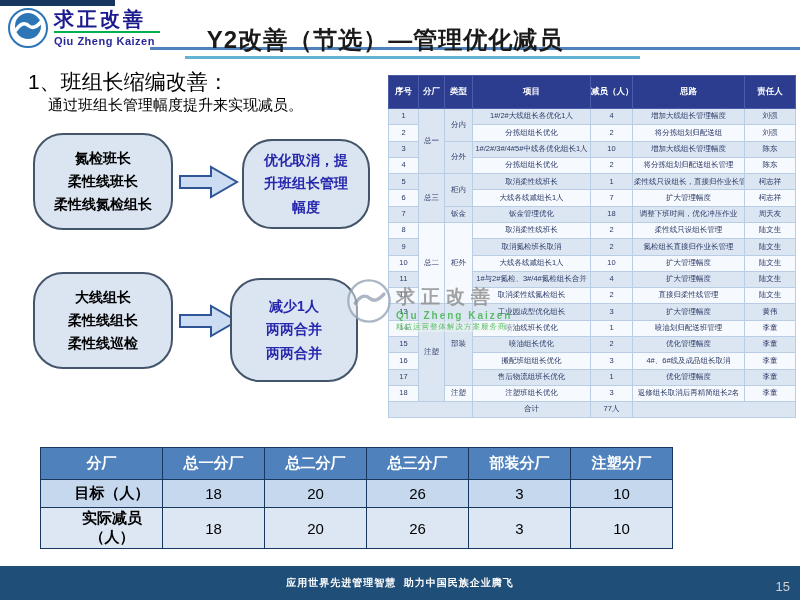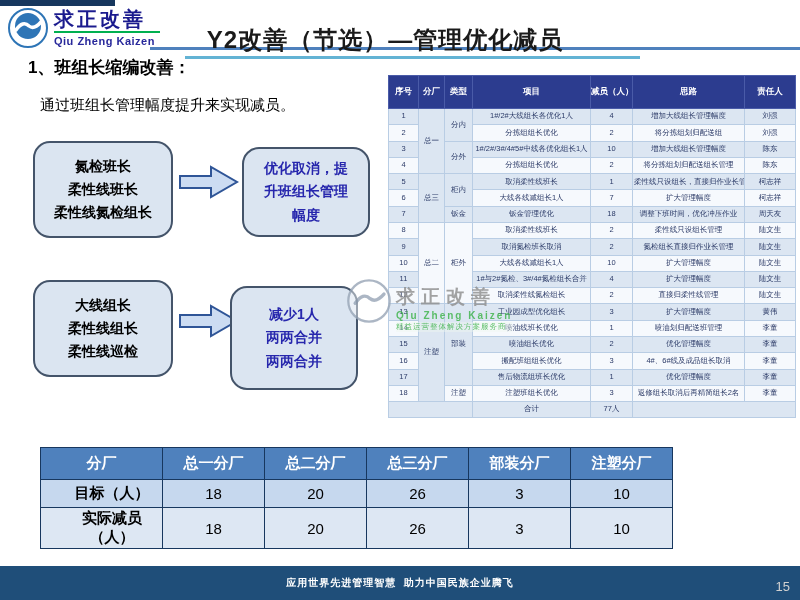--- a/index.html
+++ b/index.html
@@ -20,28 +20,28 @@
   .title-underline{position:absolute;left:185px;top:56px;width:455px;height:3px;background:#63b3d4;z-index:1;}
 
   
   .logo{position:absolute;left:8px;top:8px;display:flex;align-items:flex-start;z-index:3;}
   .logo-text{margin-left:6px;}
   .brand{font-size:20px;font-weight:bold;color:#1b1b8e;letter-spacing:3px;line-height:1.1;}
   .brand-rule{width:106px;height:2px;background:#00b050;margin:1px 0 2px 0;}
   .brand-sub{font-size:11px;font-weight:bold;color:#28289b;letter-spacing:.5px;}
 
   
-  .sec-head{position:absolute;left:28px;top:56px;font-size:17px;font-weight:bold;color:#000;}
-  .sec-sub{position:absolute;left:40px;top:96px;font-size:15px;color:#000;}
+  .sec-head{position:absolute;left:28px;top:68px;font-size:21px;font-weight:normal;color:#000;}
+  .sec-sub{position:absolute;left:48px;top:96px;font-size:15px;color:#000;}
 
   
   .fbox{
-    position:absolute;border:2px solid #44546a;border-radius:17px;background:#dbe5f1;
+    position:absolute;border:2px solid #44546a;border-radius:30px;background:#dbe5f1;
     display:flex;flex-direction:column;justify-content:center;text-align:center;
-    font-size:14px;font-weight:bold;line-height:1.65;margin-top:8px;
+    font-size:14px;font-weight:bold;line-height:1.65;
   }
   .src1{left:33px;top:133px;width:140px;height:97px;color:#000;}
   .src2{left:33px;top:272px;width:140px;height:97px;color:#000;}
   .res1{left:242px;top:139px;width:128px;height:90px;color:#2727ad;}
   .res2{left:230px;top:278px;width:128px;height:104px;color:#2727ad;}
   .arrow{position:absolute;width:60px;height:36px;}
   .arr1{left:179px;top:164px;}
   .arr2{left:179px;top:303px;}
 
   

